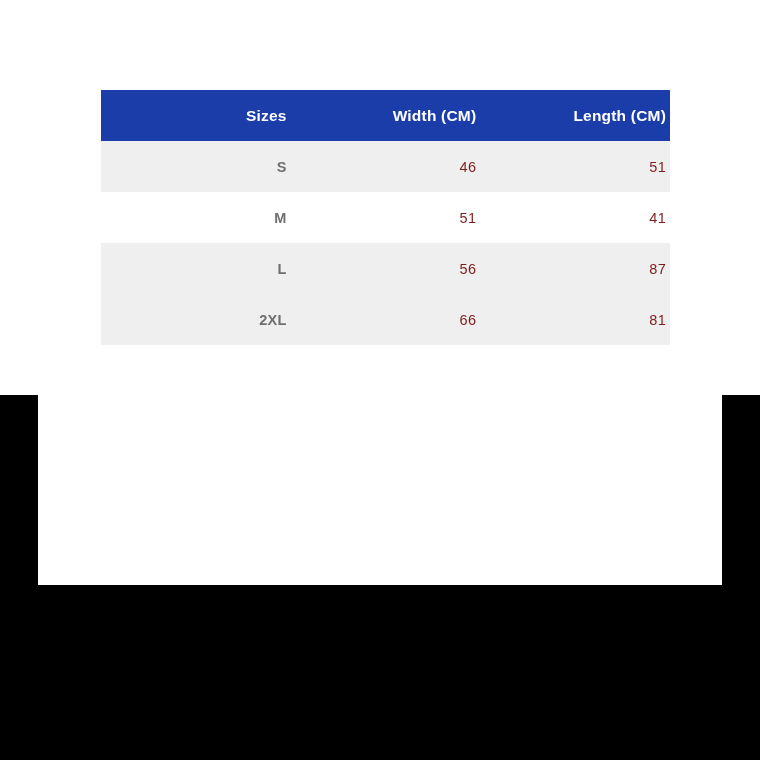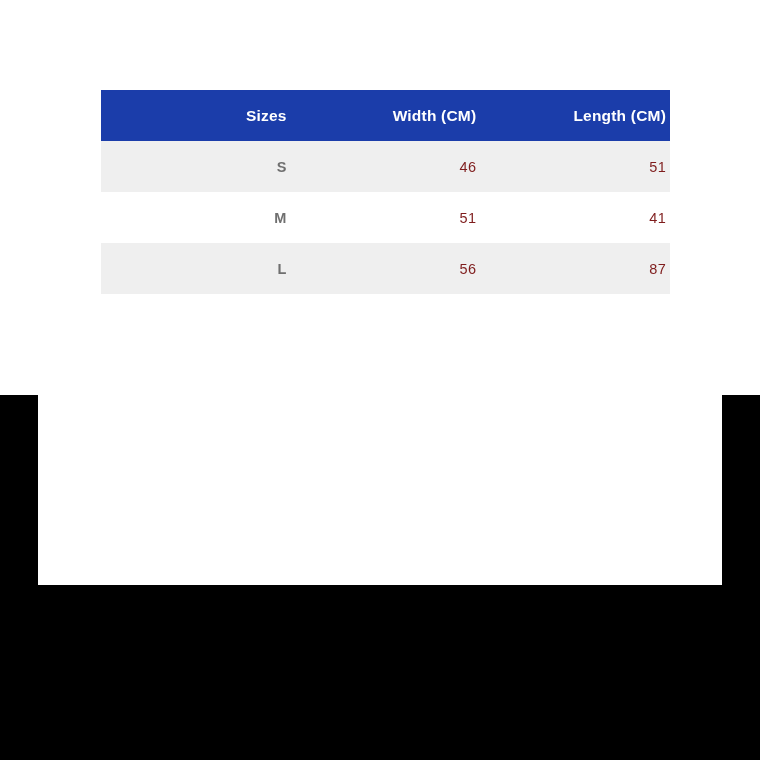--- a/index.html
+++ b/index.html
@@ -154,16 +154,21 @@
       <tr class="row-plain">
         <td class="cell-size">M</td>
         <td>51</td>
         <td>41</td>
       </tr>
       <tr class="row-alt">
         <td class="cell-size">L</td>
         <td>56</td>
         <td>87</td>
       </tr>
+      <tr class="row-alt">
+        <td class="cell-size">2XL</td>
+        <td>66</td>
+        <td>81</td>
+      </tr>
     </tbody>
   </table>
 
 </div>
 
 </body></html>

